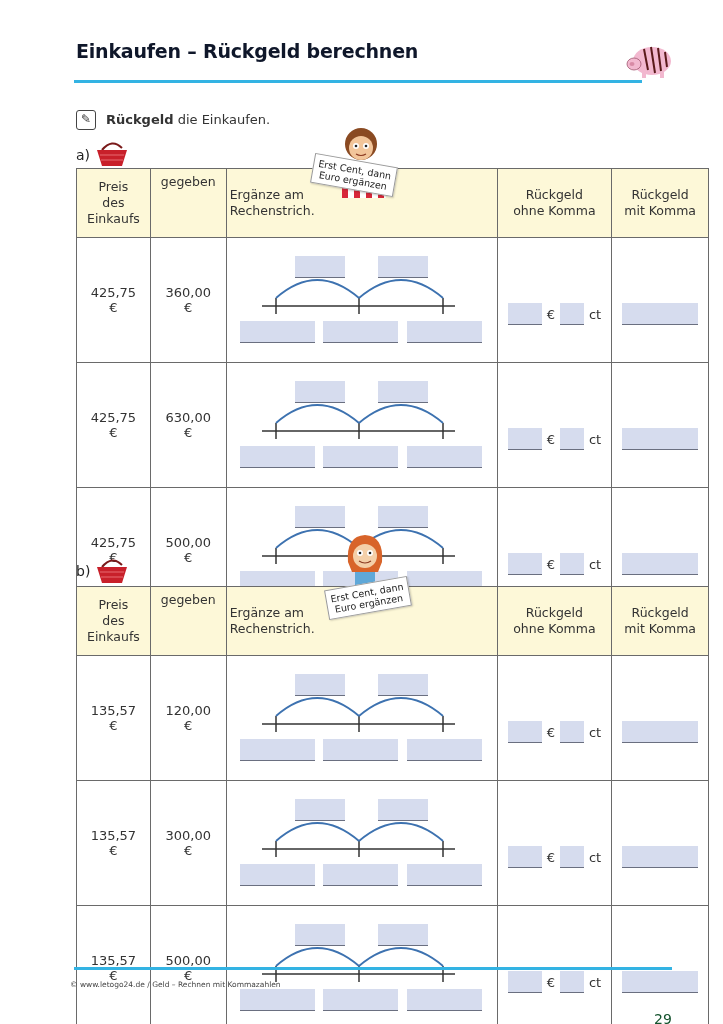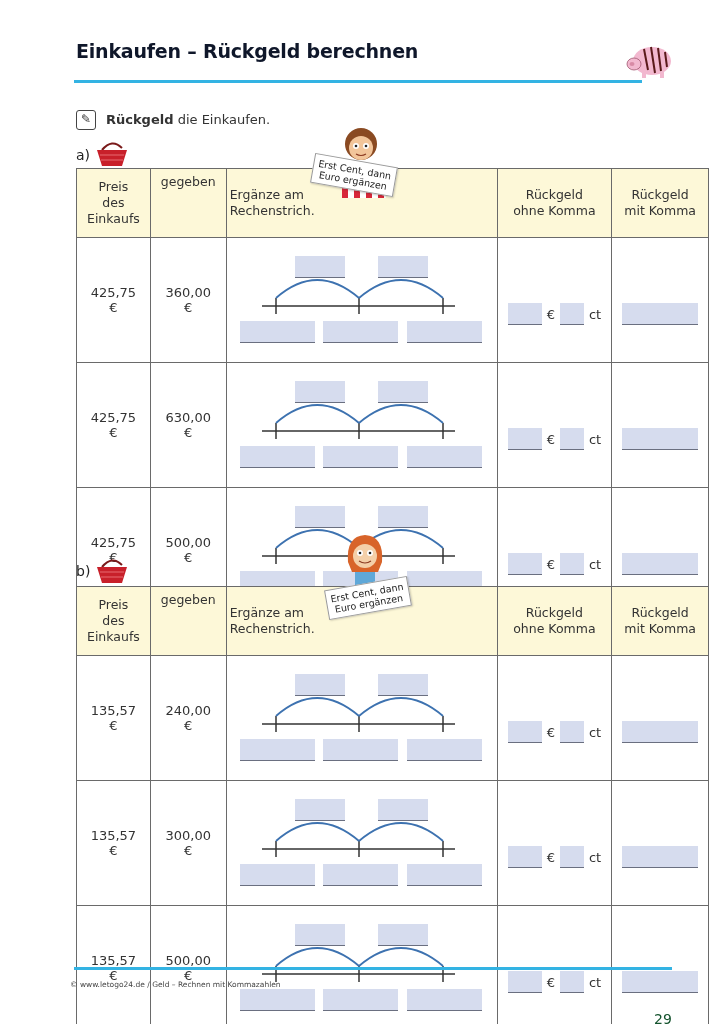--- a/index.html
+++ b/index.html
@@ -231,21 +231,21 @@
   <tbody>
       <tr>
     <th><span>Preis des</span><br><span>Einkaufs</span></th>
     <th style="vertical-align:top;padding-top:5px;">gegeben</th>
     <th class="left"><span>Ergänze am</span><br><span>Rechenstrich.</span></th>
     <th><span>Rückgeld</span><br><span>ohne Komma</span></th>
     <th><span>Rückgeld</span><br><span>mit Komma</span></th>
   </tr>
   <tr>
     <td class="num">135,57 €</td>
-    <td class="num">240,00 €</td>
+    <td class="num">120,00 €</td>
     <td>
       <div class="nl">
         <div class="box" style="left:58px;top:8px;width:50px;height:22px;"></div>
         <div class="box" style="left:141px;top:8px;width:50px;height:22px;"></div>
         <svg width="250" height="104">
           <line x1="25" y1="58" x2="218" y2="58" stroke="#333" stroke-width="1.5"></line>
           <line x1="39" y1="50" x2="39" y2="66" stroke="#333" stroke-width="1.5"></line>
           <line x1="122" y1="50" x2="122" y2="66" stroke="#333" stroke-width="1.5"></line>
           <line x1="206" y1="50" x2="206" y2="66" stroke="#333" stroke-width="1.5"></line>
           <path d="M39 50 Q80 14 122 50" stroke="#3d72b0" stroke-width="1.8" fill="none"></path>

